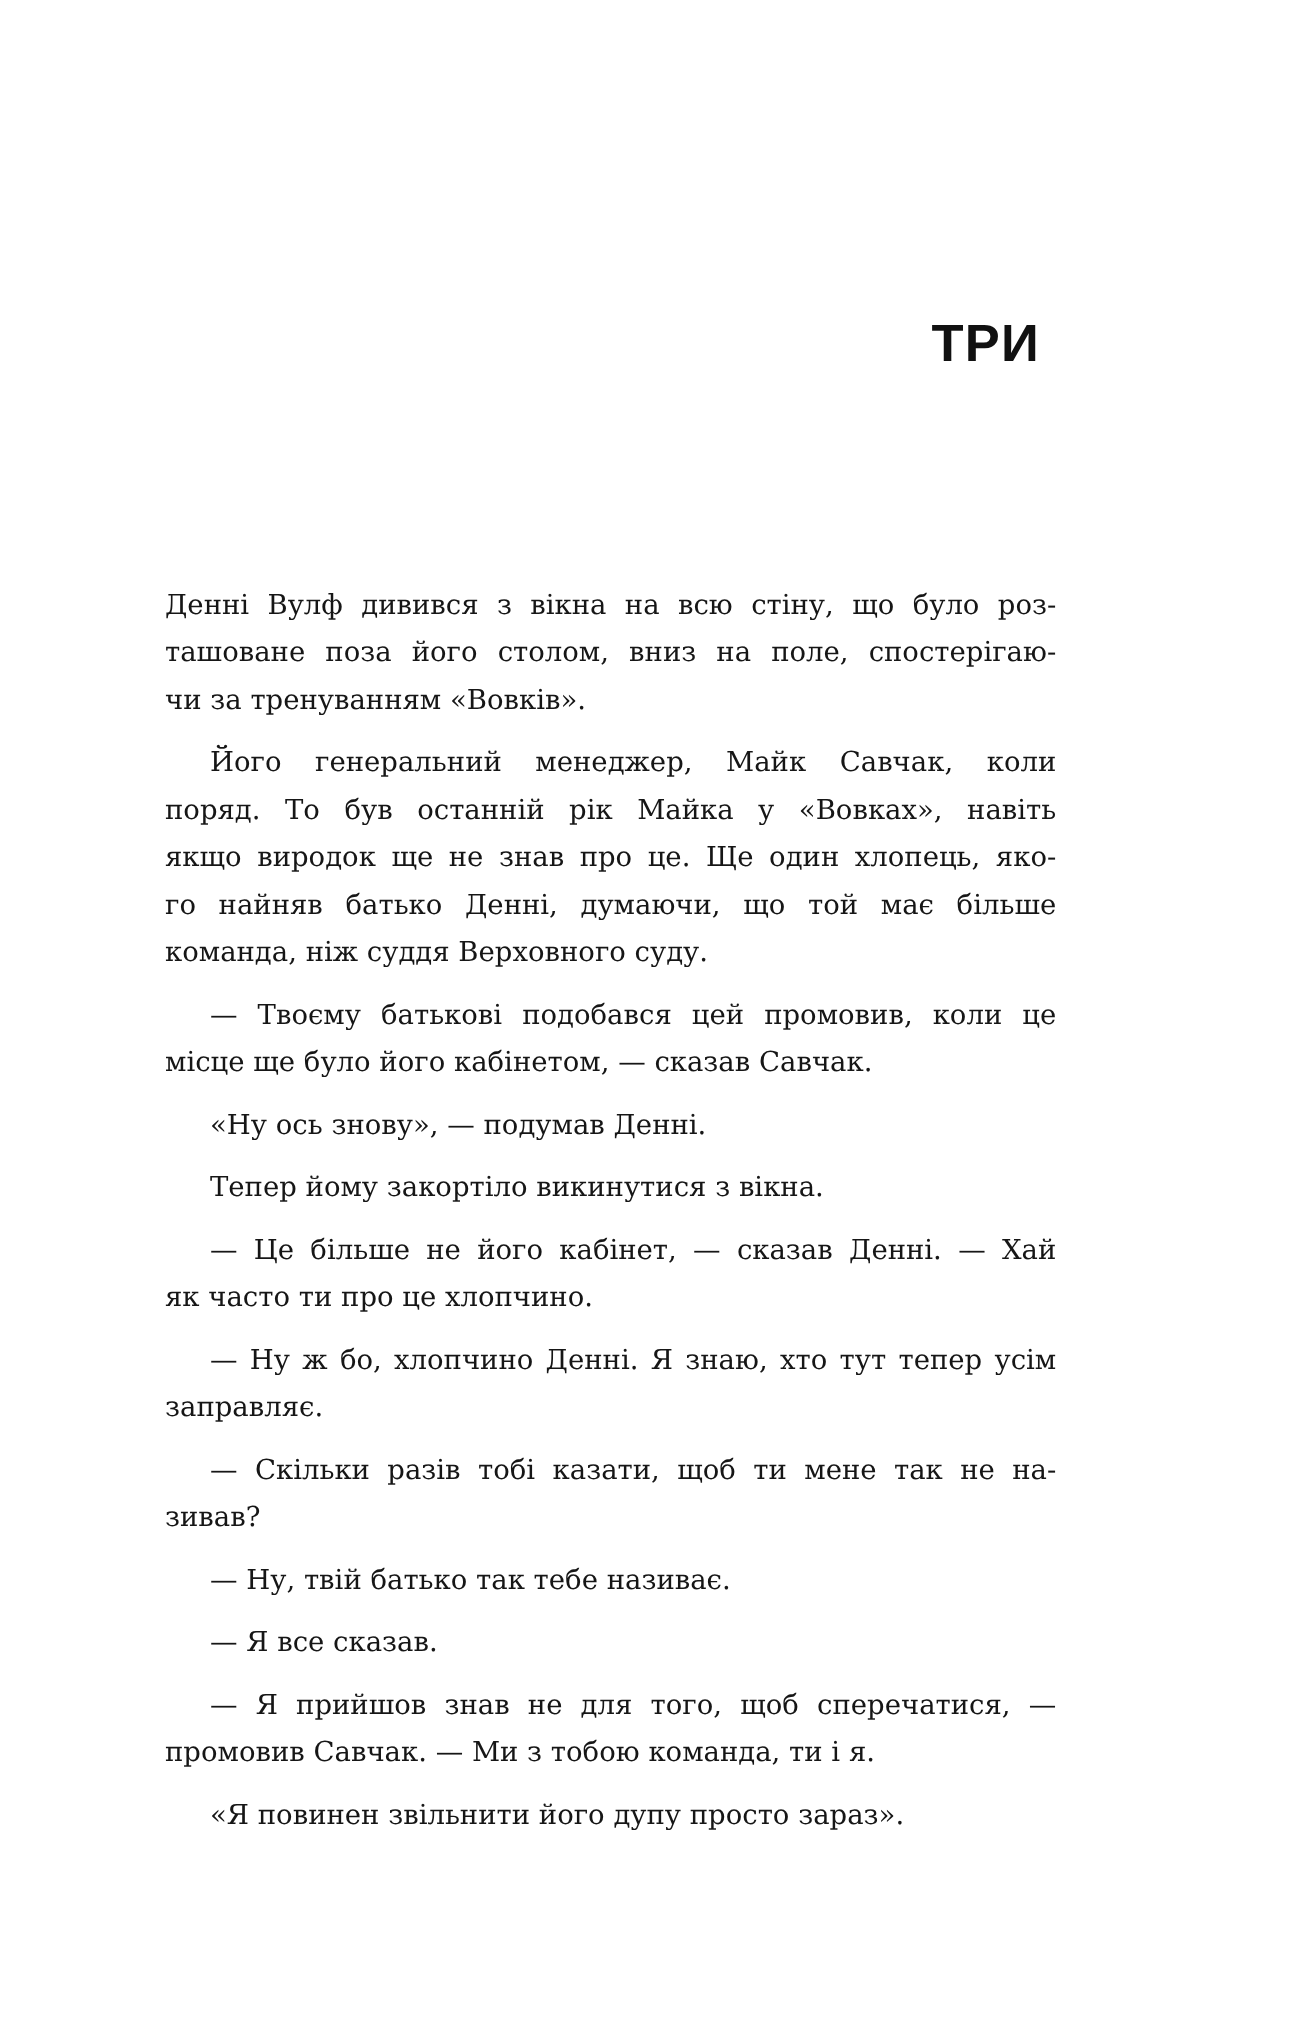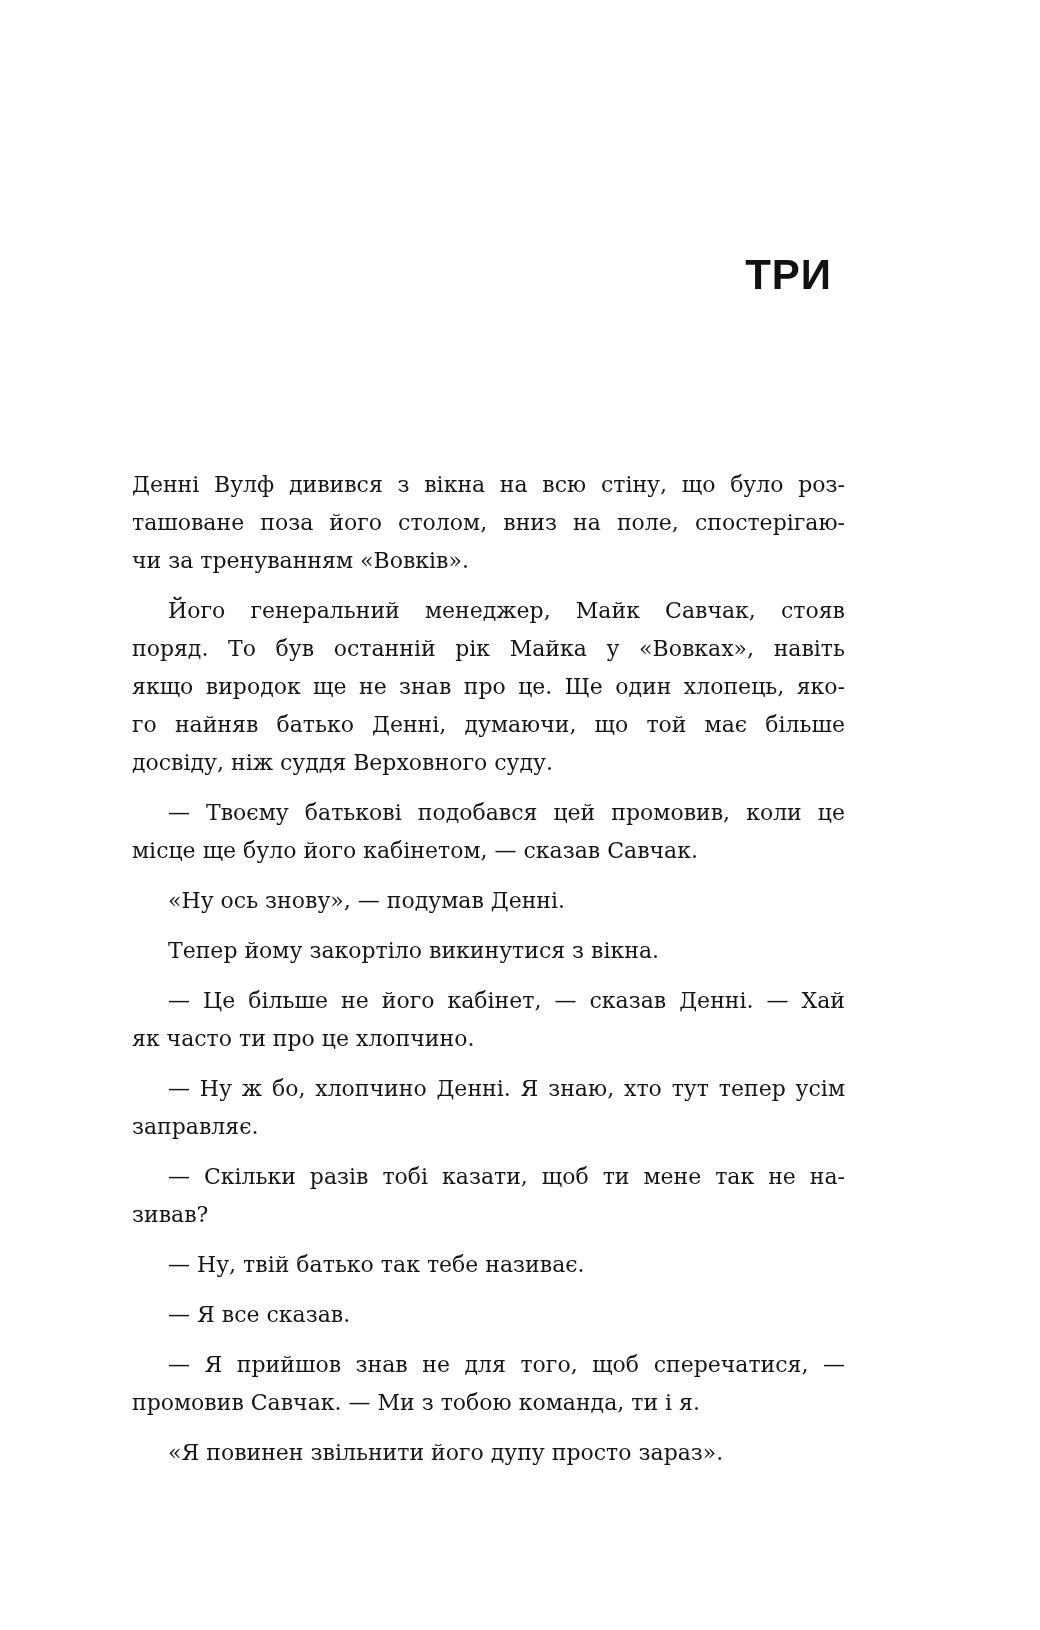--- a/index.html
+++ b/index.html
@@ -64,25 +64,25 @@
 
 <div class="book-page">
   <h1 class="chapter-heading">ТРИ</h1>
   <div class="body-text" id="body-text">
       <div class="paragraph">
         <div class="line first">Денні Вулф дивився з вікна на всю стіну, що було роз-</div>
         <div class="line">ташоване поза його столом, вниз на поле, спостерігаю-</div>
         <div class="line last">чи за тренуванням «Вовків».</div>
       </div>
       <div class="paragraph indent">
-        <div class="line first">Його генеральний менеджер, Майк Савчак, стояв</div>
+        <div class="line first">Його генеральний менеджер, Майк Савчак, коли</div>
         <div class="line">поряд. То був останній рік Майка у «Вовках», навіть</div>
         <div class="line">якщо виродок ще не знав про це. Ще один хлопець, яко-</div>
         <div class="line">го найняв батько Денні, думаючи, що той має більше</div>
-        <div class="line last">досвіду, ніж суддя Верховного суду.</div>
+        <div class="line last">команда, ніж суддя Верховного суду.</div>
       </div>
       <div class="paragraph indent">
         <div class="line first">— Твоєму батькові подобався цей промовив, коли це</div>
         <div class="line last">місце ще було його кабінетом, — сказав Савчак.</div>
       </div>
       <div class="paragraph indent">
         <div class="line first last">«Ну ось знову», — подумав Денні.</div>
       </div>
       <div class="paragraph indent">
         <div class="line first last">Тепер йому закортіло викинутися з вікна.</div>

